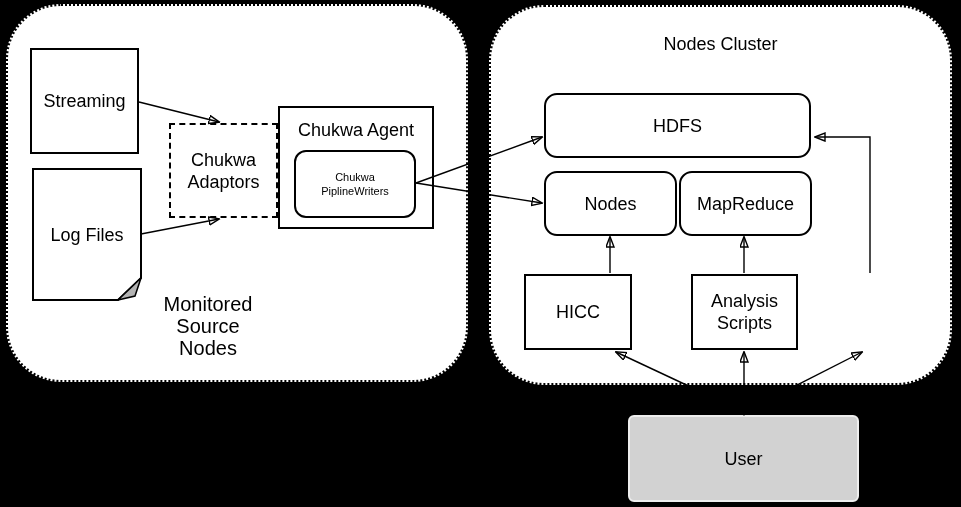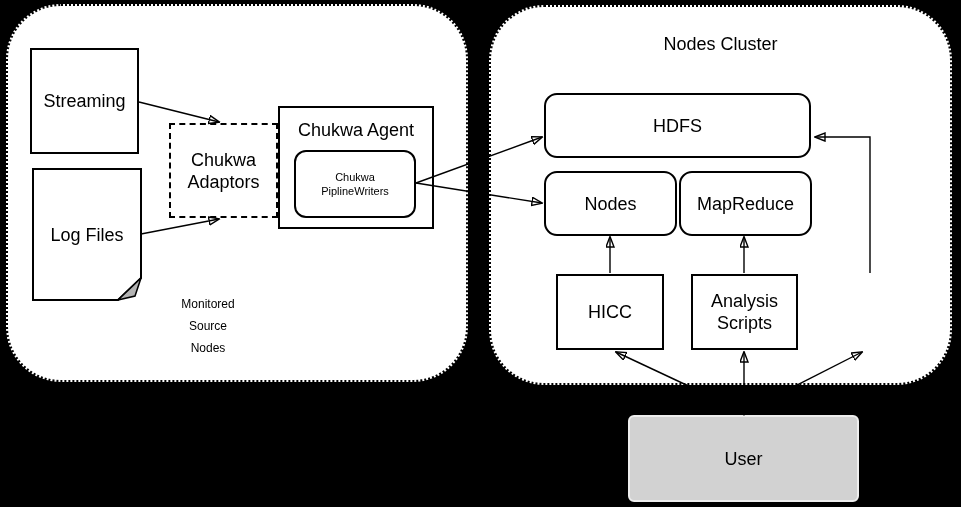--- a/index.html
+++ b/index.html
@@ -21,27 +21,27 @@
   .rounded{border-radius:13px;border-width:2.5px;}
   #node-streaming{left:30px;top:48px;width:109px;height:106px;}
   #node-logfiles{left:32px;top:168px;width:110px;height:133px;background:transparent;border:none;}
   #node-logfiles .doc-label{position:absolute;left:0;top:0;width:100%;height:100%;
     display:flex;align-items:center;justify-content:center;}
   #node-adaptors{left:169px;top:123px;width:109px;height:95px;background:transparent;border:2px dashed #000;}
   #node-agent{left:278px;top:106px;width:156px;height:123px;justify-content:flex-start;padding-top:11px;}
   #node-pipline{left:294px;top:150px;width:122px;height:68px;border-radius:12px;border-width:2.5px;
     font-size:11px;line-height:14px;position:absolute;}
   #caption-monitored{position:absolute;left:148px;top:293px;width:120px;text-align:center;
-    font-size:12px;line-height:22px;z-index:2;}
+    font-size:20px;line-height:22px;z-index:2;}
   #title-cluster{position:absolute;left:489px;top:34px;width:463px;text-align:center;
     font-size:18px;z-index:2;}
   #node-hdfs{left:544px;top:93px;width:267px;height:65px;}
   #node-hbase{left:544px;top:171px;width:133px;height:65px;}
   #node-mapreduce{left:679px;top:171px;width:133px;height:65px;}
-  #node-hicc{left:556px;top:274px;width:108px;height:76px;}
+  #node-hicc{left:524px;top:274px;width:108px;height:76px;}
   #node-analysis{left:691px;top:274px;width:107px;height:76px;}
   #node-cmdline{left:817px;top:274px;width:108px;height:76px;}
   #node-user{left:628px;top:415px;width:231px;height:87px;background:#d2d2d2;
     border:2px solid #eeeeee;border-radius:6px;}
   .line-block span{display:block;}
   #edges-overlay{position:absolute;left:0;top:0;width:961px;height:507px;z-index:5;pointer-events:none;}
   #edges-overlay path{stroke:#000000;stroke-width:1.4;fill:none;}
 </style>
 </head>
 <body>

